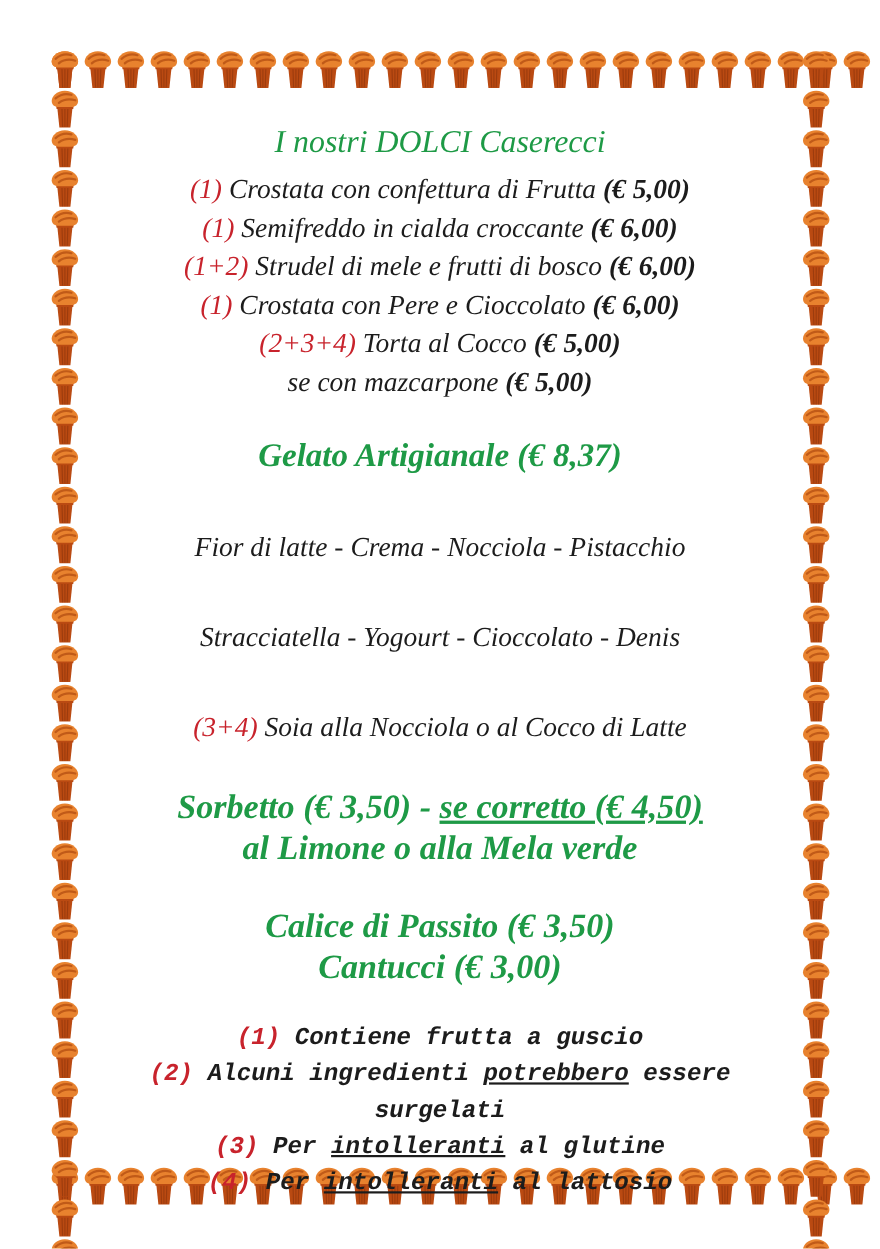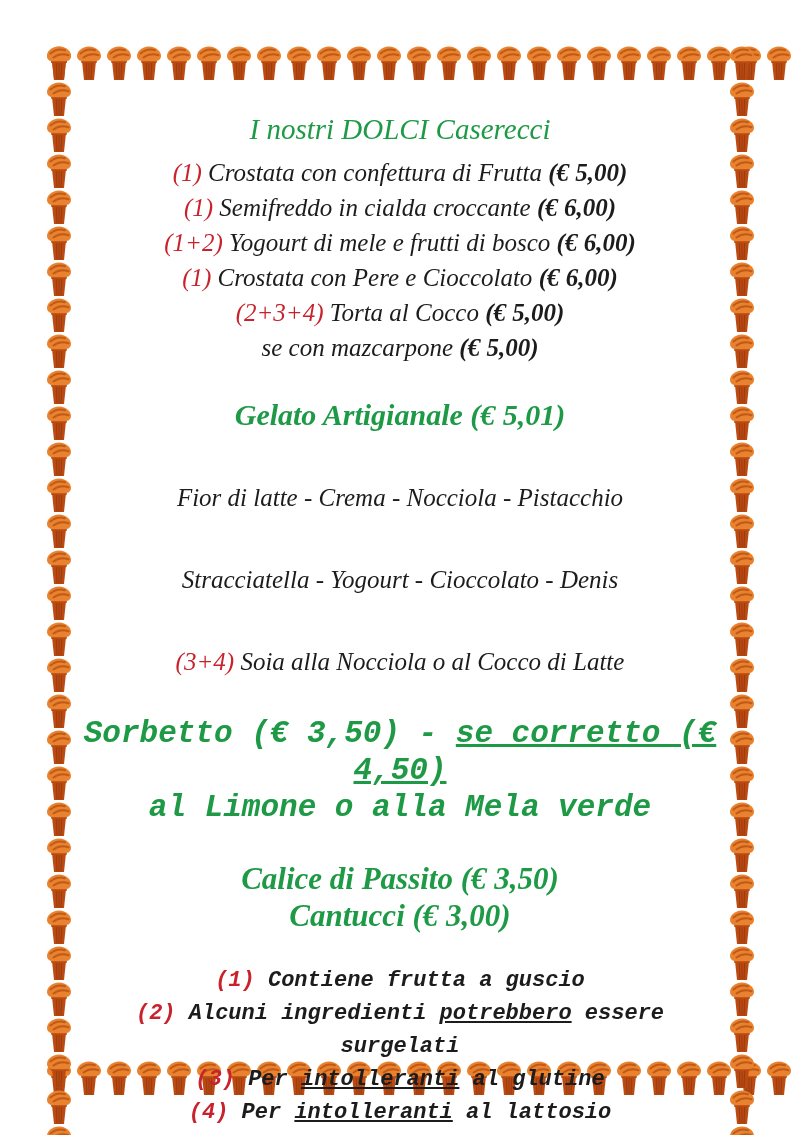--- a/index.html
+++ b/index.html
@@ -29,21 +29,21 @@
   .item{font-size:25px;line-height:35px;}
   .tag{color:var(--red);}
   .price{font-weight:bold;}
 
   .gelato-heading{
     margin-top:31px;font-size:30px;line-height:38px;font-weight:bold;color:var(--green);
   }
   .flavors{margin-top:4px;}
   .flavor-line{font-size:25px;line-height:36px;margin-top:46px;}
 
-  .sorbetto{margin-top:35px;font-size:31px;line-height:37px;font-weight:bold;color:var(--green);font-family:Liberation Mono, monospace;}
+  .sorbetto{margin-top:35px;font-size:31px;line-height:37px;font-weight:bold;color:var(--green);}
   .passito{margin-top:34px;font-size:31px;line-height:37px;font-weight:bold;color:var(--green);}
   .u{text-decoration:underline;}
 
   .footnotes{margin-top:30px;font-size:22px;line-height:33px;font-weight:bold;font-family:Liberation Mono, monospace;}
   .fn-tag{color:var(--red);}
 </style>
 </head>
 <body style="--green: #1e9a46; --red: #c8232c; --ink: #1c1c1c; --muffin-top: #e8822e; --muffin-swirl: #c05a18; --muffin-cup: #ba4a12; --muffin-cup-ridge: #9c3c0e;">
 
 <div class="border-row" id="border-top">
@@ -961,41 +961,41 @@
       <span class="name">Crostata con confettura di Frutta</span>
       <span class="price">(€ 5,00)</span>
     </div>
     <div class="item">
       <span class="tag">(1)</span>
       <span class="name">Semifreddo in cialda croccante</span>
       <span class="price">(€ 6,00)</span>
     </div>
     <div class="item">
       <span class="tag">(1+2)</span>
-      <span class="name">Yogourt di mele e frutti di bosco</span>
+      <span class="name">Strudel di mele e frutti di bosco</span>
       <span class="price">(€ 6,00)</span>
     </div>
     <div class="item">
       <span class="tag">(1)</span>
       <span class="name">Crostata con Pere e Cioccolato</span>
       <span class="price">(€ 6,00)</span>
     </div>
     <div class="item">
       <span class="tag">(2+3+4)</span>
       <span class="name">Torta al Cocco</span>
       <span class="price">(€ 5,00)</span>
     </div>
     <div class="item">
       <span class="tag"></span>
       <span class="name">se con mazcarpone</span>
       <span class="price">(€ 5,00)</span>
     </div>
   </div>
 
-  <div class="gelato-heading">Gelato Artigianale (€ 5,01)</div>
+  <div class="gelato-heading">Gelato Artigianale (€ 8,37)</div>
 
   <div class="flavors">
     <div class="flavor-line">Fior di latte - Crema - Nocciola - Pistacchio</div>
     <div class="flavor-line">Stracciatella - Yogourt - Cioccolato - Denis</div>
     <div class="flavor-line">
       <span class="tag">(3+4)</span>
       <span>Soia alla Nocciola o al Cocco di Latte</span>
     </div>
   </div>
 

